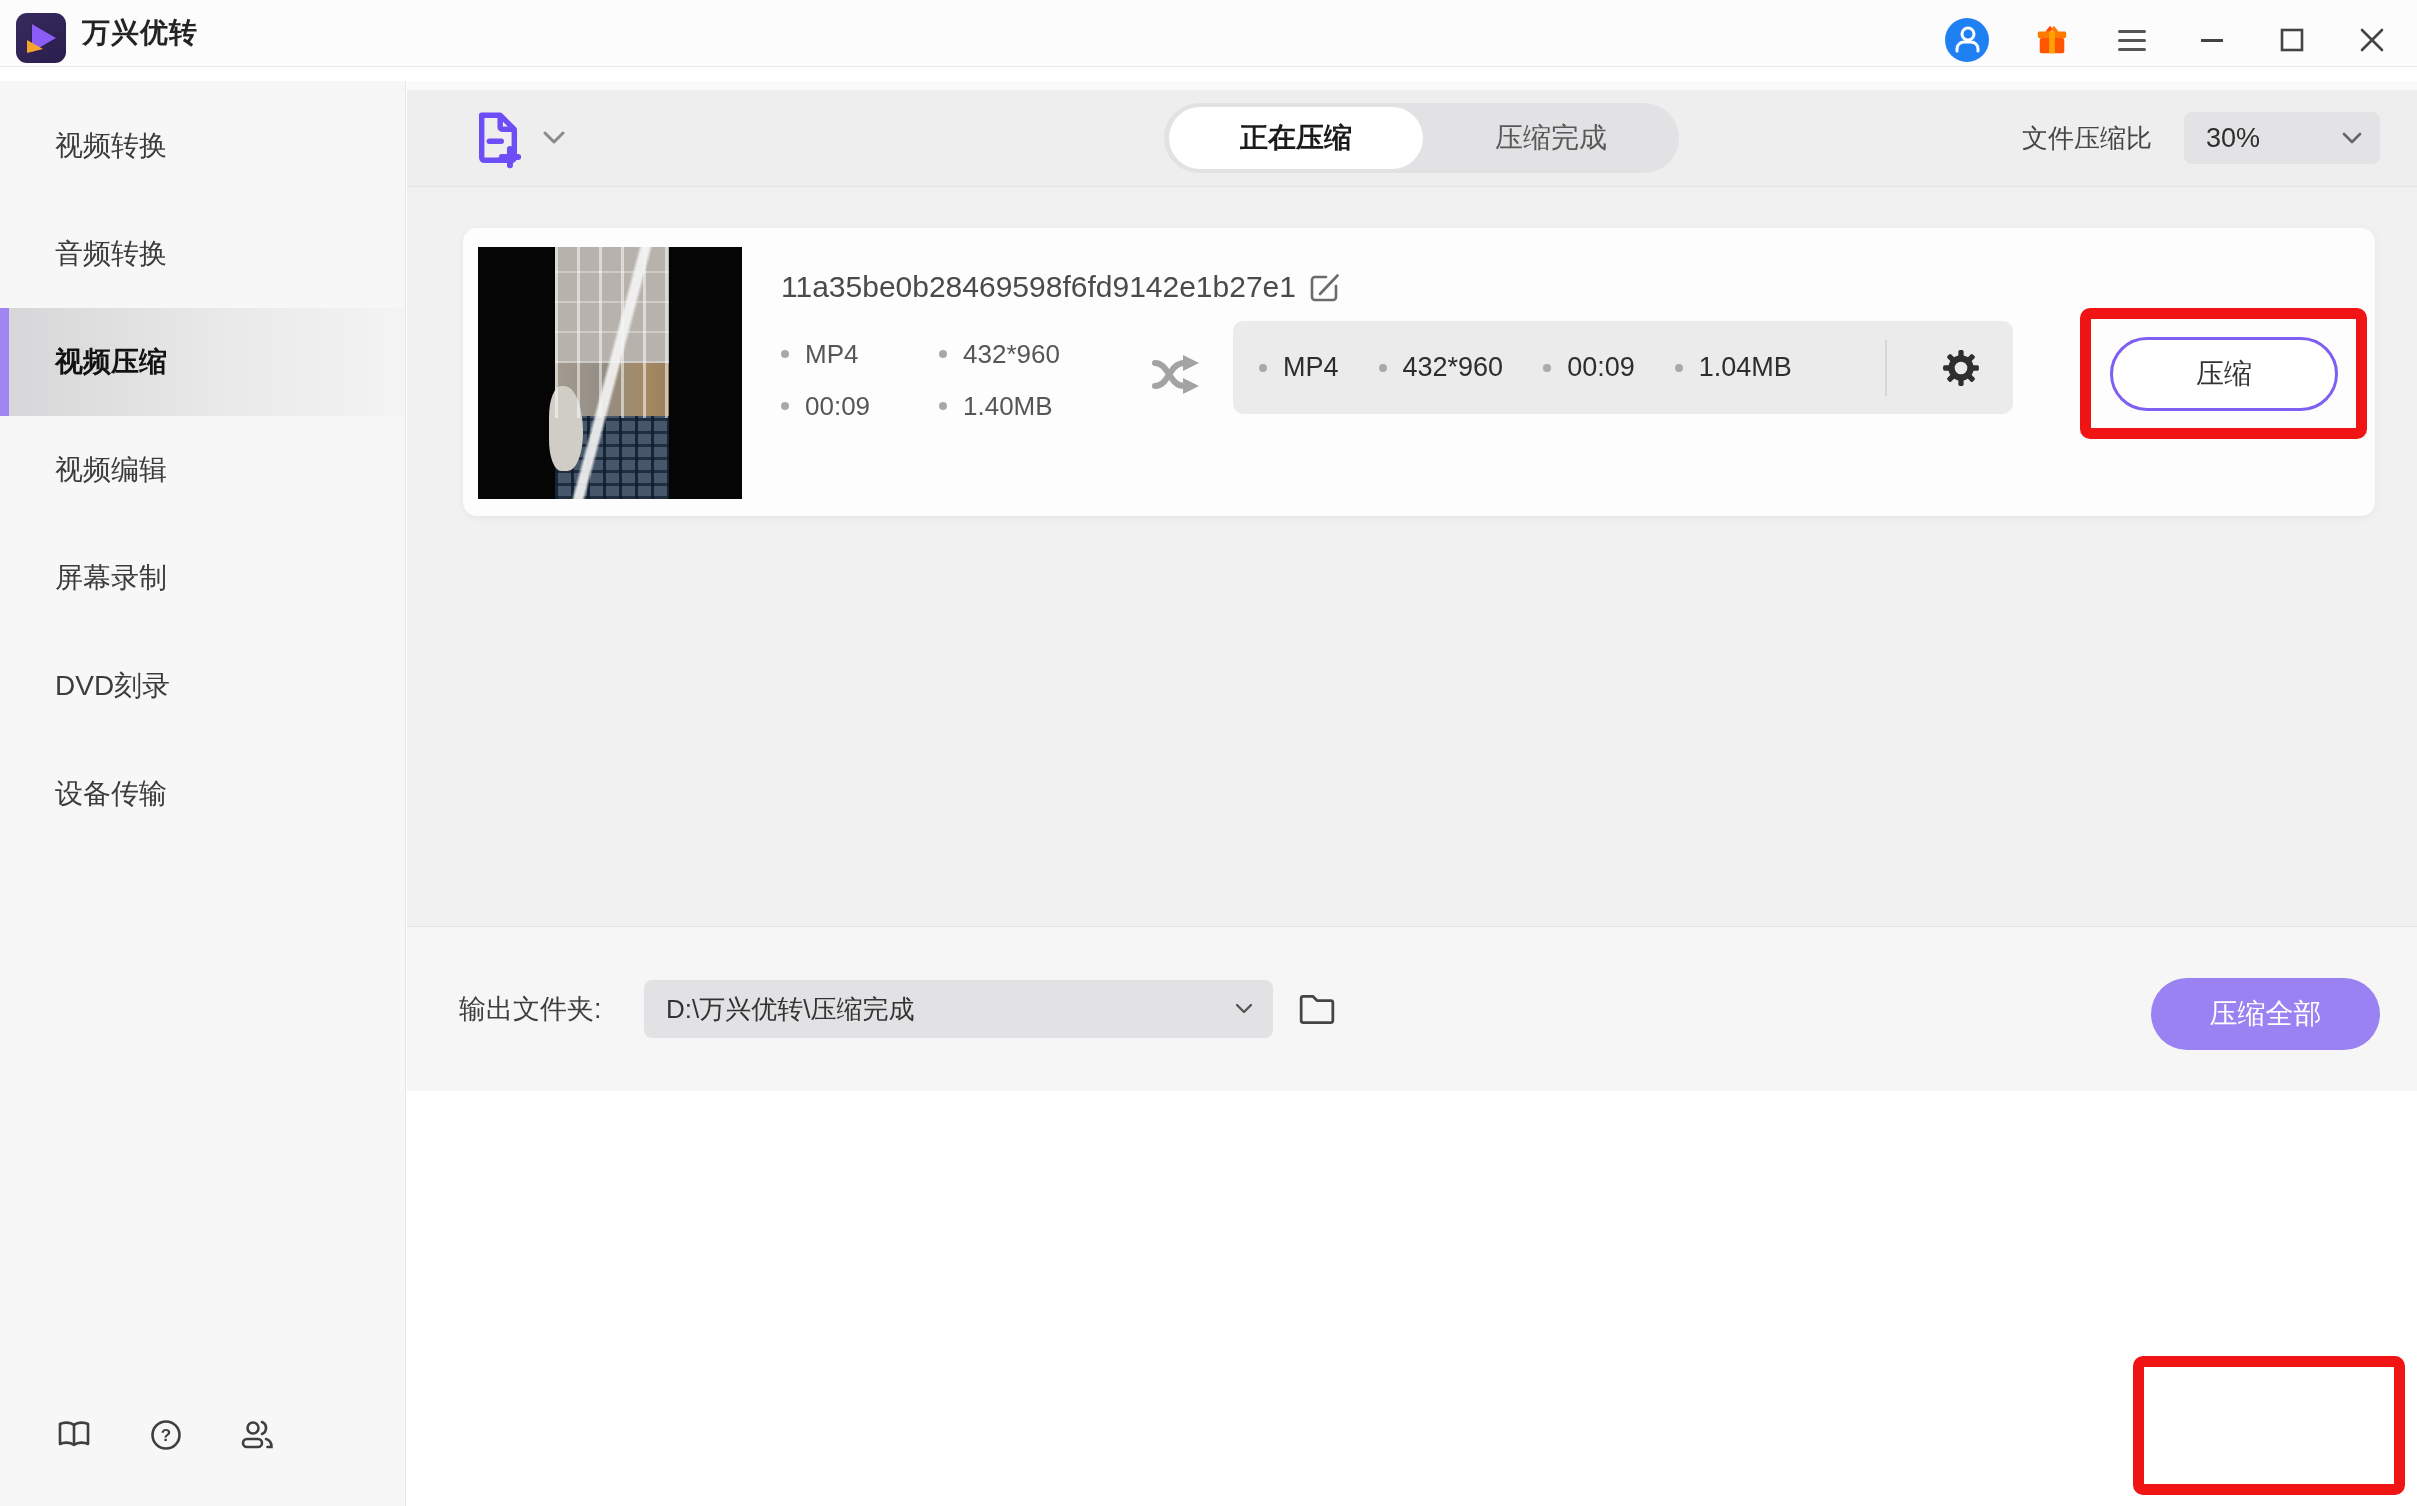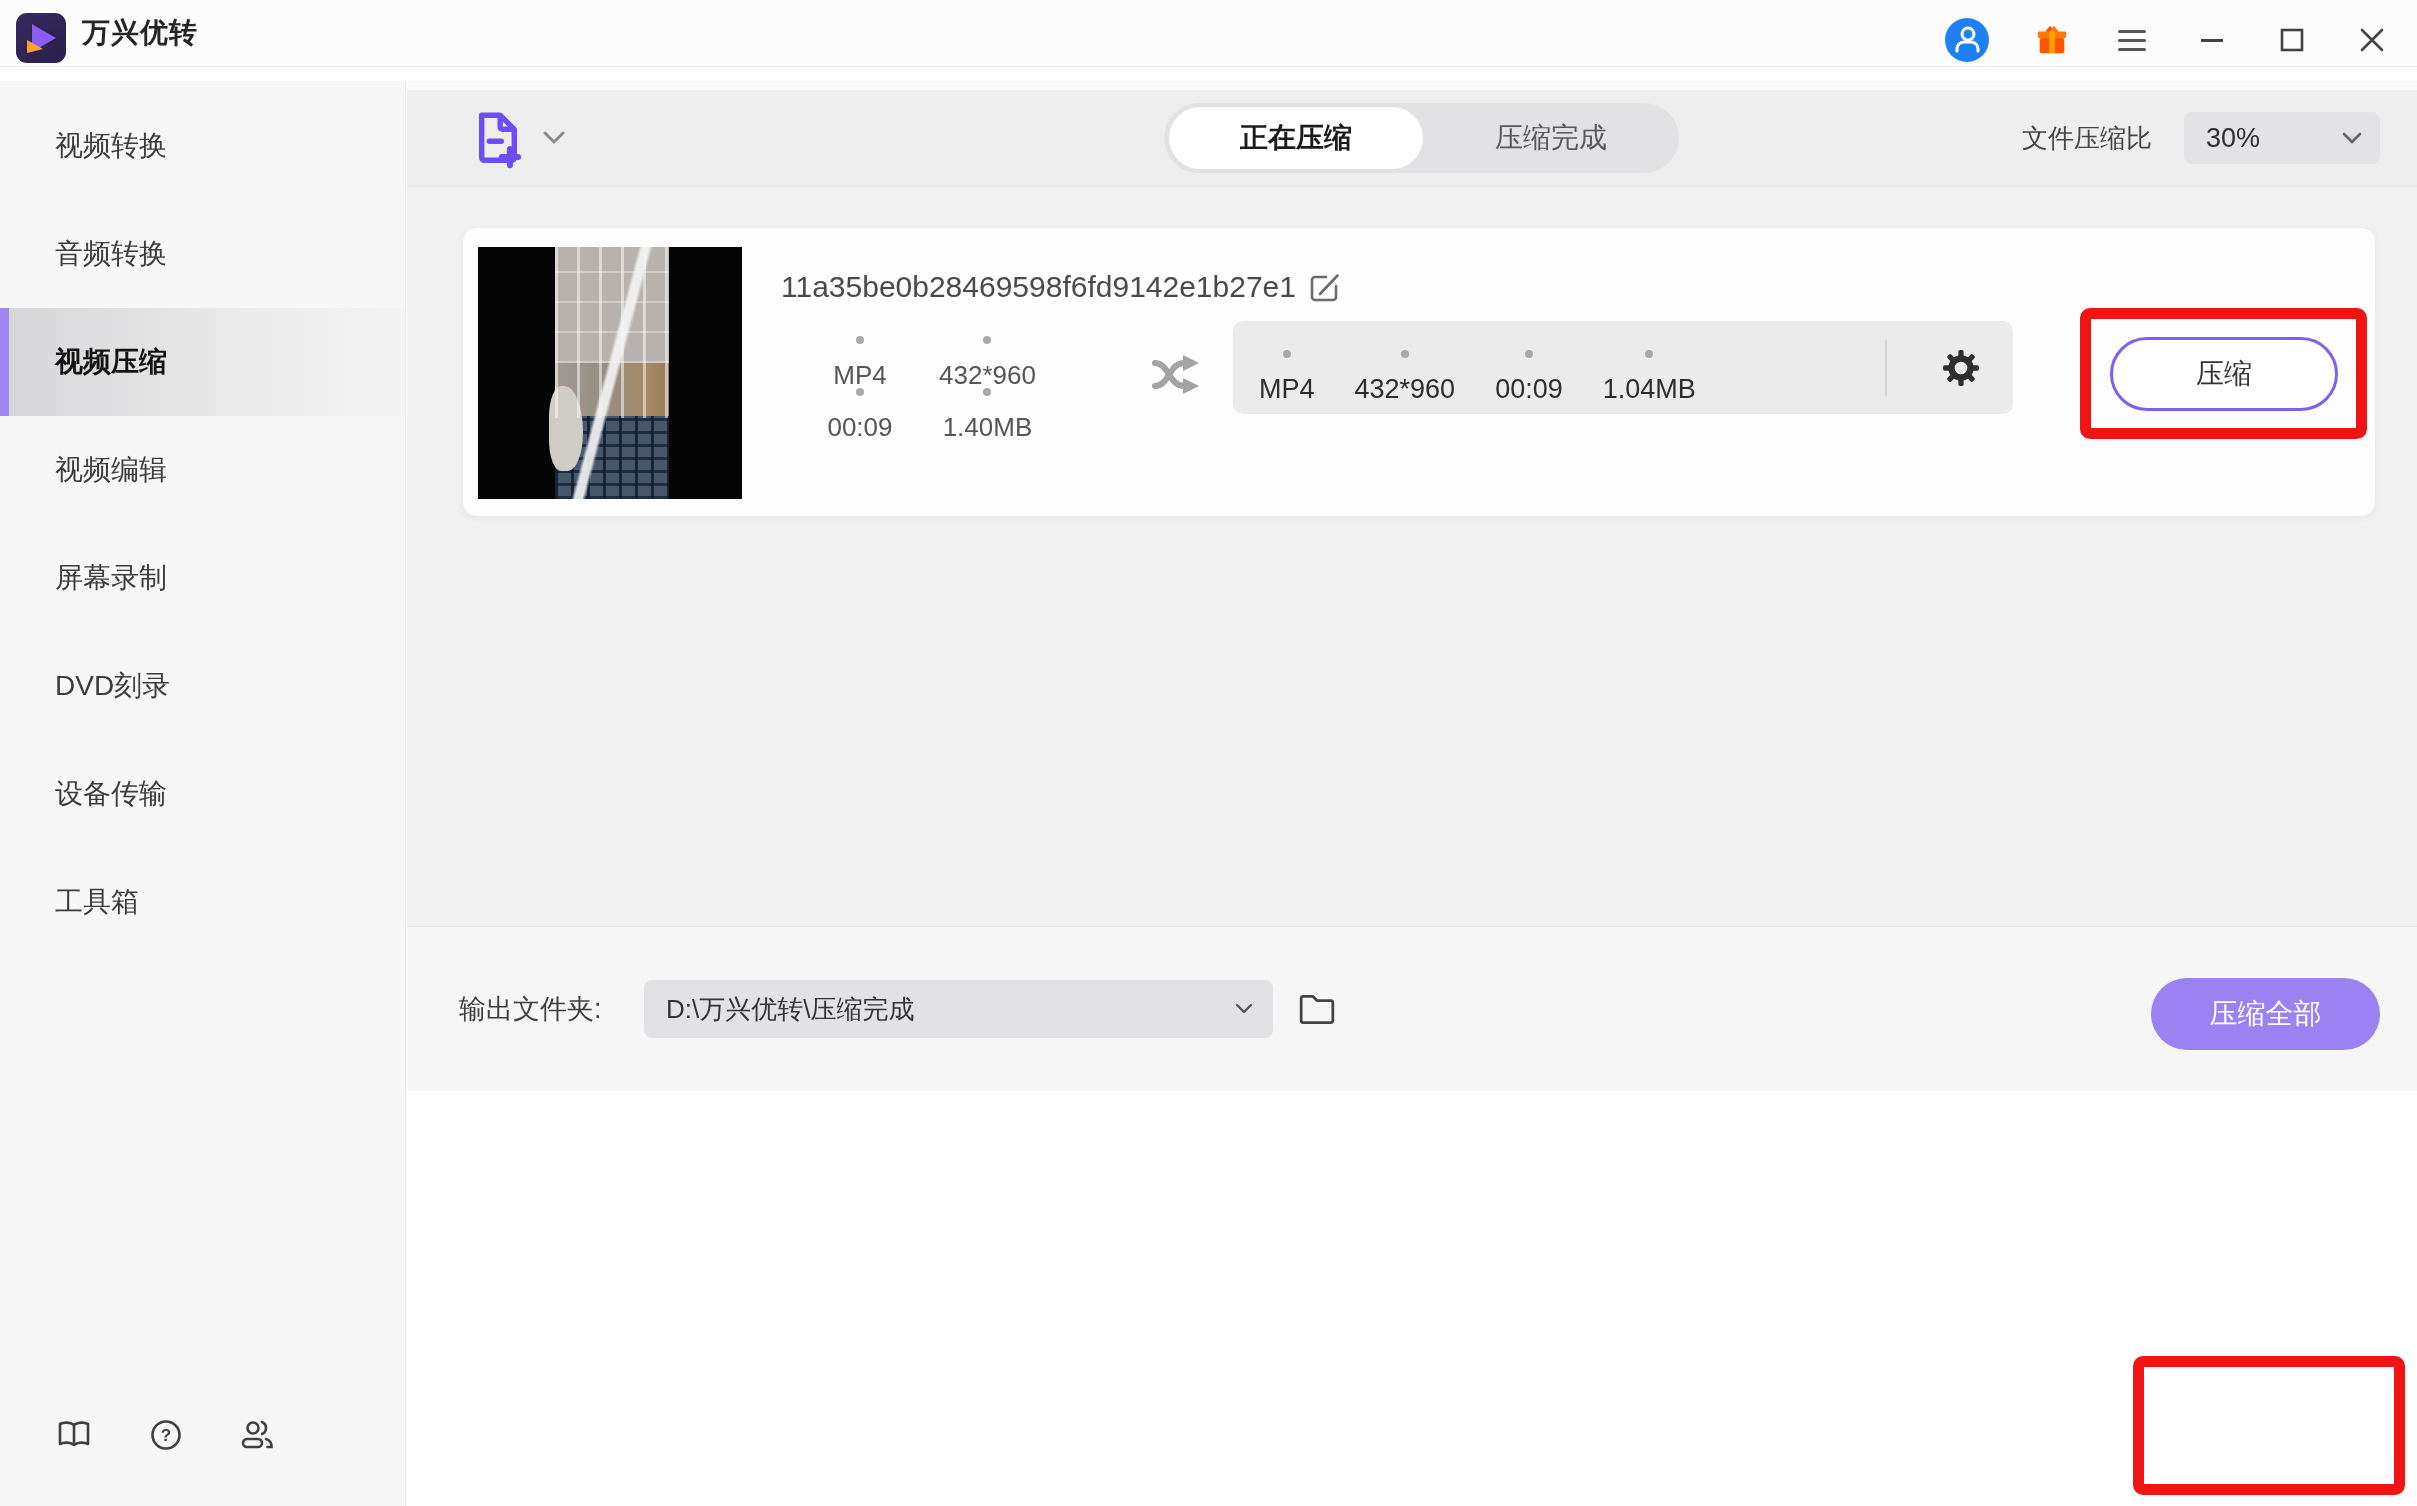--- a/index.html
+++ b/index.html
@@ -58,21 +58,21 @@
        repeating-linear-gradient(90deg, rgba(250,250,250,.55) 0 3px, transparent 3px 22px),
        repeating-linear-gradient(0deg, rgba(250,250,250,.35) 0 2px, transparent 2px 30px);
      background-size:100% 100%, 100% 68%, 100% 46%; background-repeat:no-repeat; }
   .t-patch { position:absolute; left:-6px; top:55%; width:34px; height:34%; background:#cfcdc6; border-radius:40% 60% 50% 40%; }
 
   .file-name-row { position:absolute; left:318px; top:40px; display:flex; align-items:center; gap:8px; }
   .file-name { font-size:30px; color:#4a4a4a; }
   .edit-btn { width:38px; height:38px; display:flex; align-items:center; justify-content:center; cursor:pointer; color:#6b6b6b; }
 
   .src-grid { position:absolute; left:318px; top:108px; display:grid; grid-template-columns:158px auto; row-gap:16px; }
-  .ib { display:flex; align-items:center; gap:16px; font-size:26px; color:#565656; height:36px;flex-direction:column; }
+  .ib { display:flex; align-items:center; gap:16px; font-size:26px; color:#565656; height:36px; }
   .dot { width:8px; height:8px; border-radius:50%; background:#a9a9a9; flex:0 0 auto; }
 
   .shuffle { position:absolute; left:688px; top:120px; width:62px; height:48px; color:#a3a3a3; }
 
   .target-box { position:absolute; left:770px; top:93px; width:780px; height:93px; background:#ebebec; border-radius:10px; display:flex; align-items:center; padding:0 26px; gap:40px; }
   .target-box .ib { font-size:27px; color:#2d2d2d; font-weight:500; }
   .tb-div { width:2px; height:56px; background:#d5d5d6; margin-left:auto; }
   .gear-btn { width:40px; height:40px; display:flex; align-items:center; justify-content:center; cursor:pointer; margin:0 6px 0 14px; }
 
   .compress-btn { position:absolute; left:1647px; top:109px; width:228px; height:74px; background:#ffffff; border:3px solid #7f5ef2; border-radius:40px; font-size:28px; color:#333; display:flex; align-items:center; justify-content:center; cursor:pointer; }
@@ -161,23 +161,20 @@
           <span>视频编辑</span>
         </div>
       <div class="side-item">
           <span>屏幕录制</span>
         </div>
       <div class="side-item">
           <span>DVD刻录</span>
         </div>
       <div class="side-item">
           <span>设备传输</span>
-        </div>
-      <div class="side-item">
-          <span>工具箱</span>
         </div>
     </div>
 
     <div class="side-footer">
       <div class="sf-btn">
         <svg width="36" height="36" viewBox="0 0 36 36">
           <path d="M18 8 C14 5 8 5 4 7 V27 C8 25 14 25 18 28 C22 25 28 25 32 27 V7 C28 5 22 5 18 8 Z" fill="none" stroke="#3f3f3f" stroke-width="2.6" stroke-linejoin="round"></path>
           <path d="M18 8 V28" stroke="#3f3f3f" stroke-width="2.6"></path>
         </svg>
       </div>

